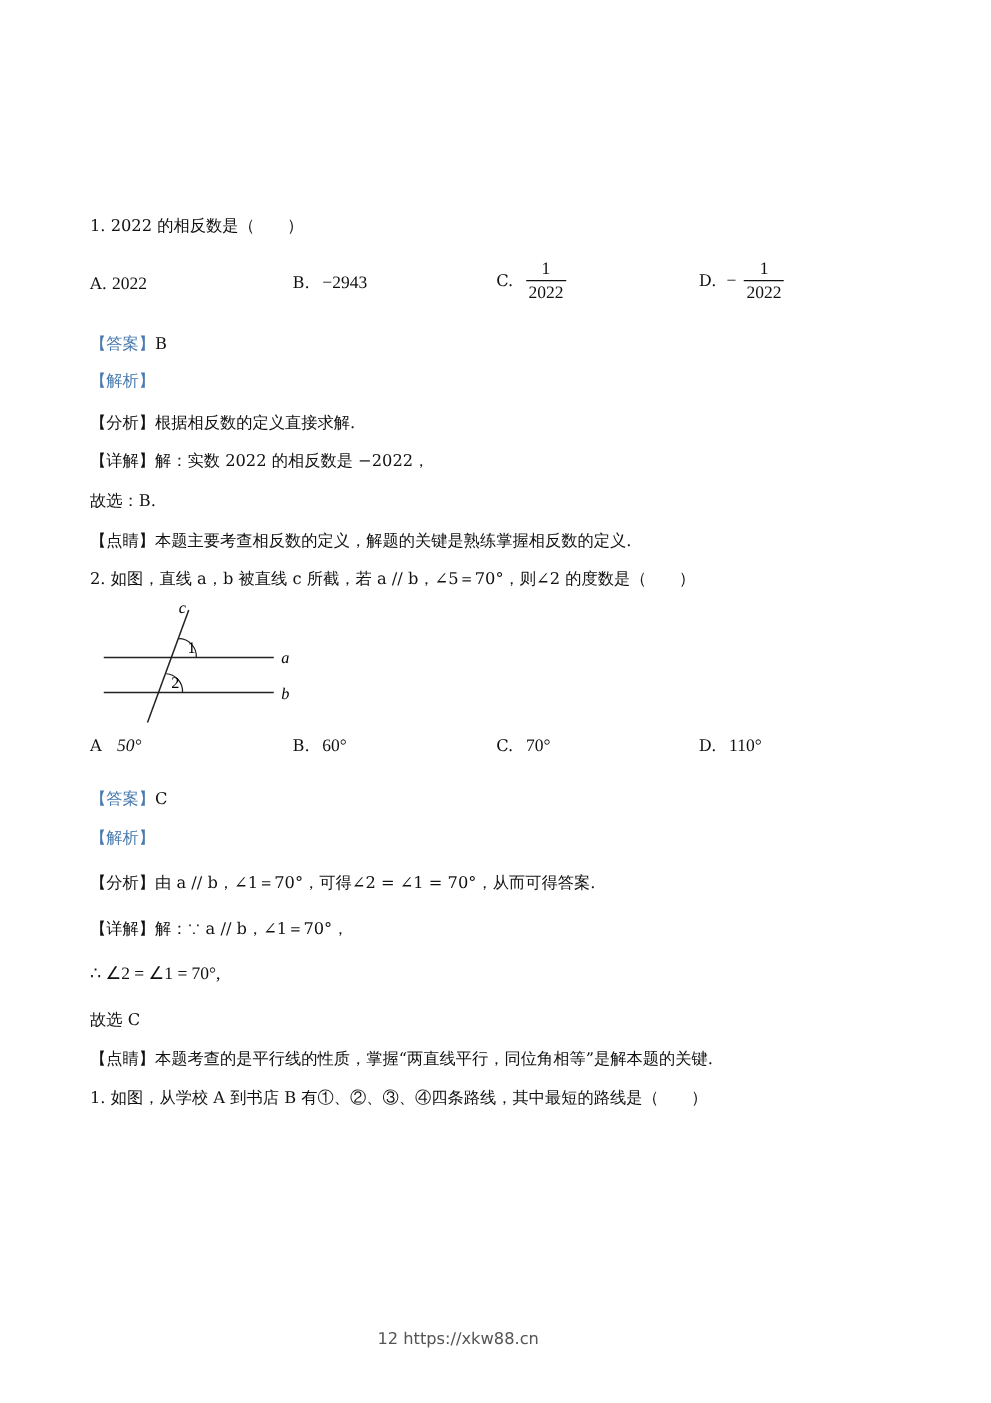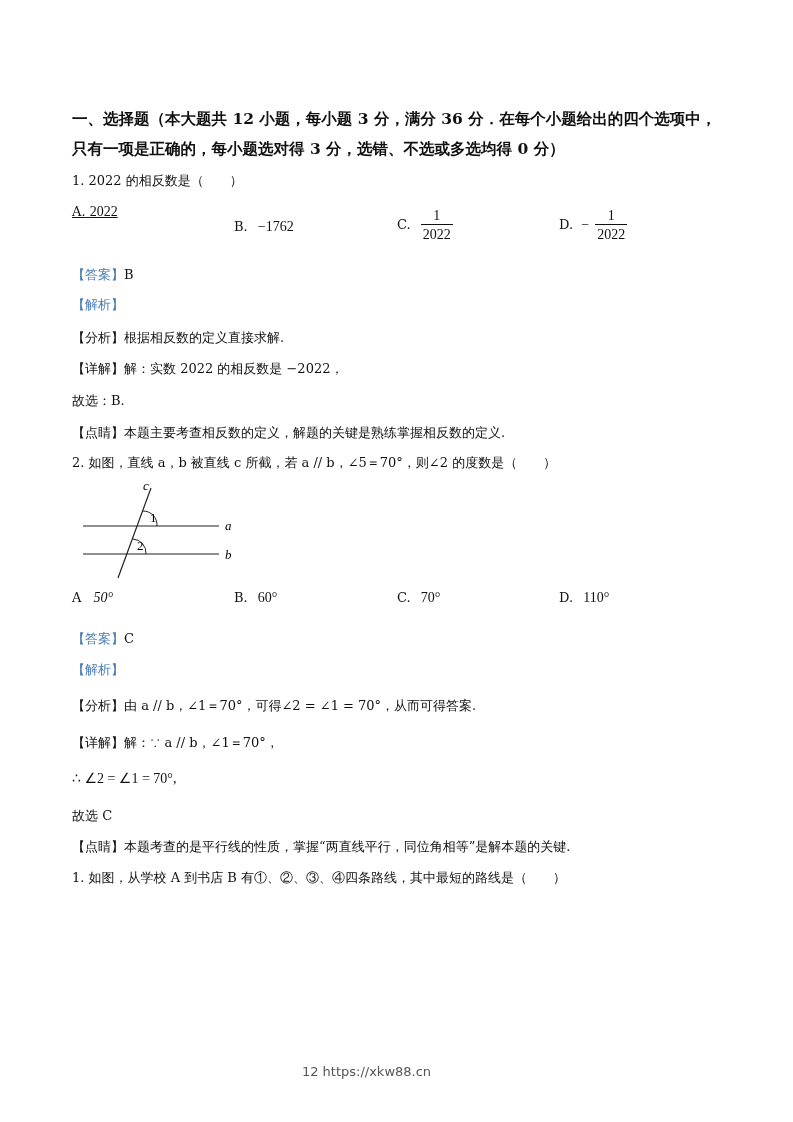--- a/index.html
+++ b/index.html
@@ -20,34 +20,30 @@
   .footer { position: absolute; top: 1064px; left: 0; width: 733px; text-align: center;
             font-family: "DejaVu Sans", sans-serif; font-size: 13px; color: #555; }
   svg text { font-family: "Liberation Serif", serif; }
 </style>
 </head>
 <body>
 
 <div class="page">
 
 
-  <div class="section" style="top:104px;">
-    <div>一、选择题（本大题共 12 小题，每小题 3 分，满分 36 分．在每个小题给出的四个选项中，</div>
-    <div>只有一项是正确的，每小题选对得 3 分，选错、不选或多选均得 0 分）</div>
-  </div>
 
   <div class="line" style="top:172px;">1. 2022 的相反数是（　　）</div>
 
-  <div class="opt" style="left:72px; top:204px;text-decoration:underline;">
+  <div class="opt" style="left:72px; top:220px;">
     <span>A.</span>
     <span class="math">2022</span>
   </div>
   <div class="opt" style="left:234px; top:219px;">
     <span>B.</span>
-    <span class="math" style="margin-left:6px;">−1762</span>
+    <span class="math" style="margin-left:6px;">−2943</span>
   </div>
   <div class="opt" style="left:397px; top:208px;">
     <span>C.</span>
     <span class="frac">
       <span class="num">1</span>
       <span class="den">2022</span>
     </span>
   </div>
   <div class="opt" style="left:559px; top:208px;">
     <span>D.</span>

